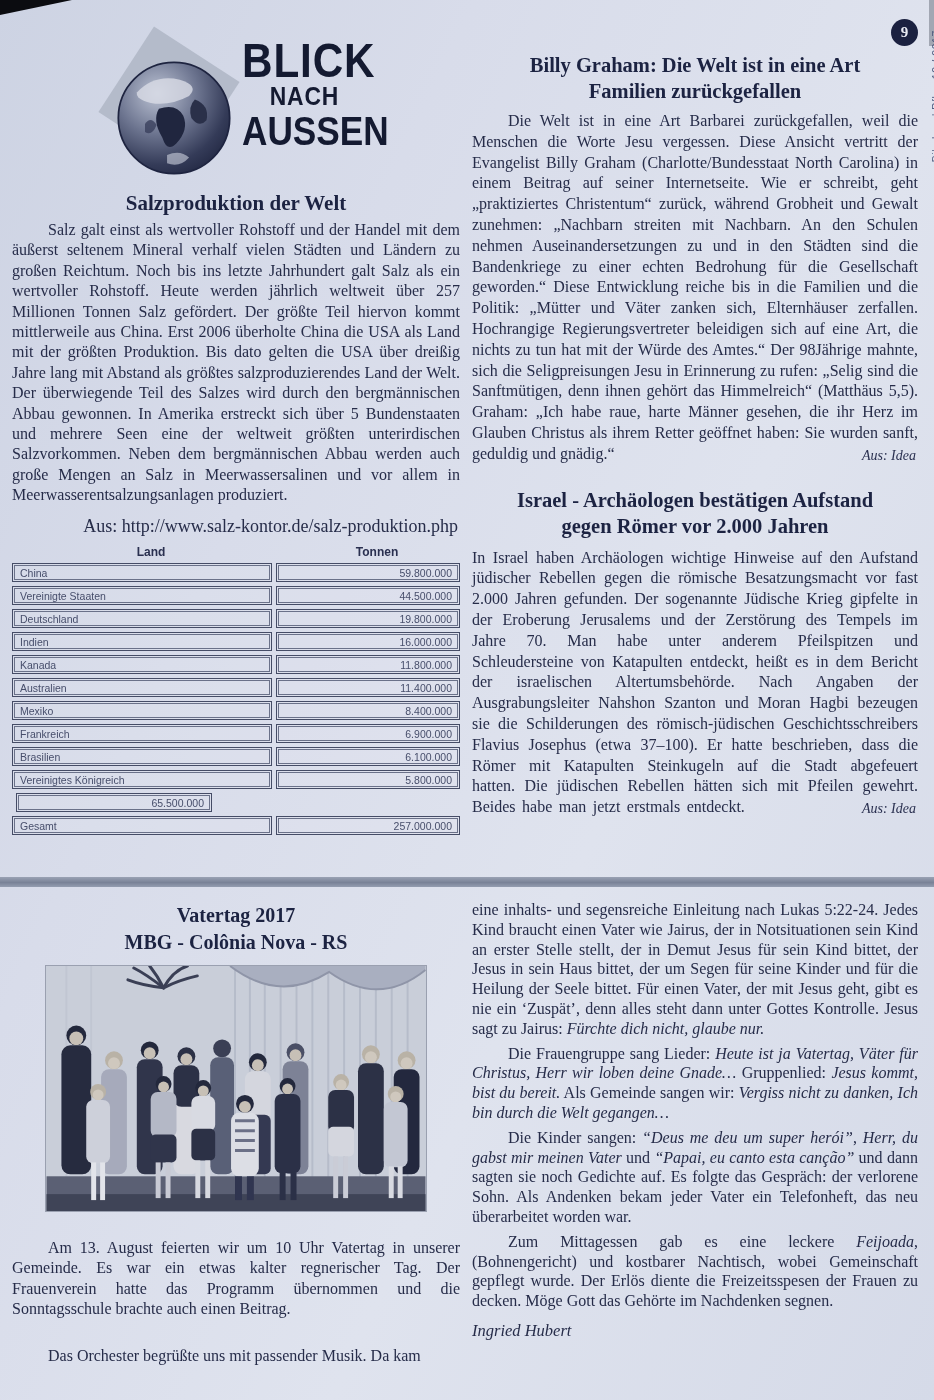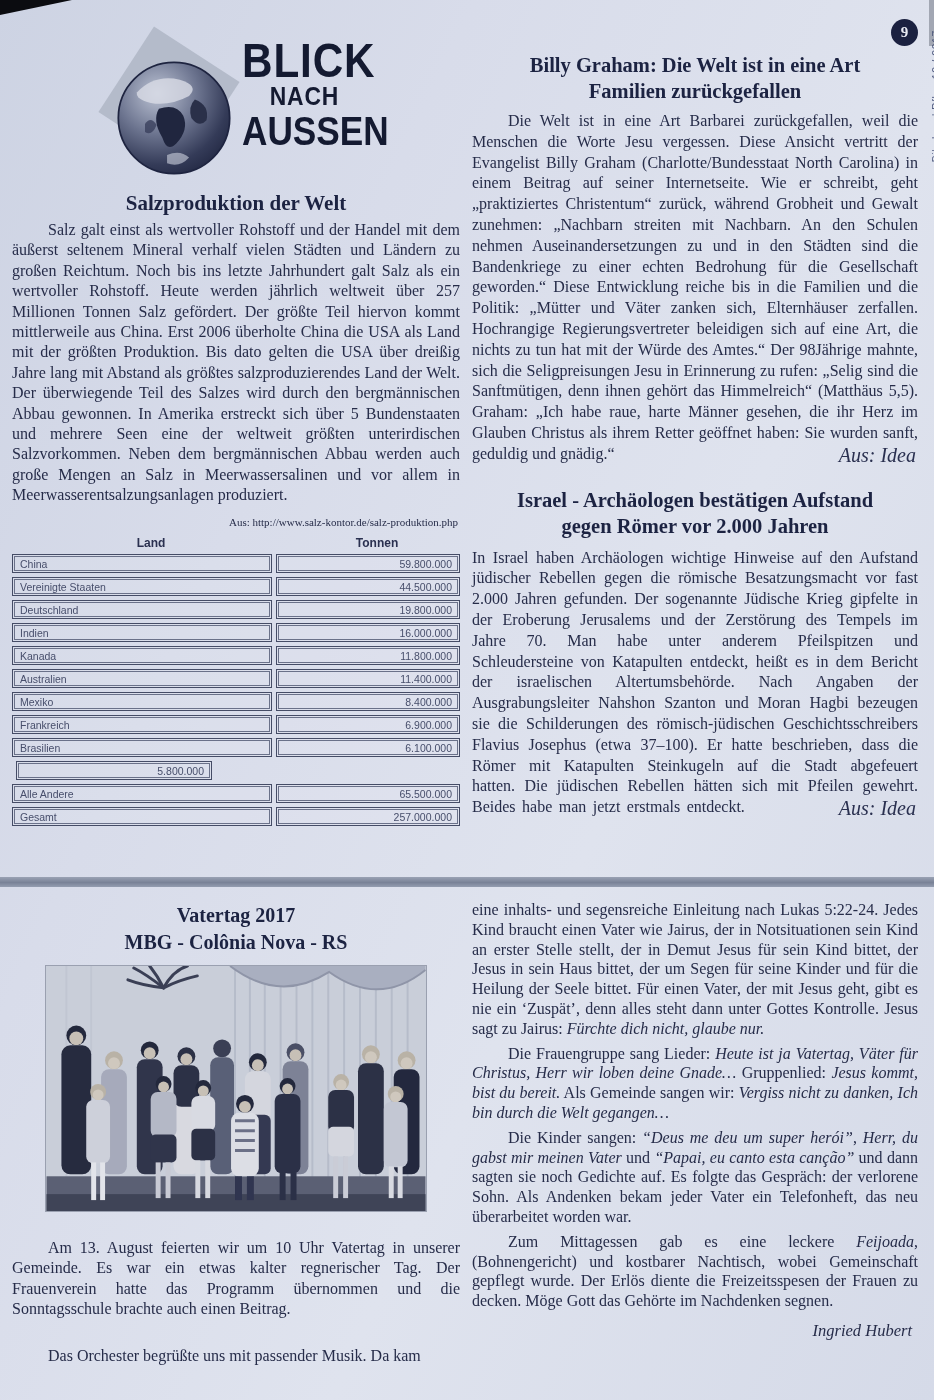--- a/index.html
+++ b/index.html
@@ -47,24 +47,24 @@
 
   
   .art-h { font-weight:700; font-size:20.5px; line-height:26px; text-align:center;
     color:#1c2342; margin-bottom:7px; }
   .art-h span { display:block; }
   .h-salz { margin-top:14px; margin-bottom:4px; font-size:21px; }
   .body-text { font-size:16px; line-height:20.4px; text-align:justify; color:#262c49; }
   .rt { line-height:20.8px; }
   .loose { word-spacing:2.5px; }
   .indent { text-indent:36px; }
-  .attr { text-align:right; font-style:italic; font-size:20px; margin-top:-19px;
+  .attr { text-align:right; font-style:italic; font-size:14px; margin-top:-19px;
     line-height:19px; padding-right:2px; color:#2a3050; }
   .h-israel { margin-top:22px; margin-bottom:9px; }
-  .source-line { text-align:right; font-size:11px; margin-top:10px; padding-right:2px; }
+  .source-line { text-align:right; font-size:18px; margin-top:10px; padding-right:2px; }
 
   
   .tbl { margin-top:8px; width:448px; font-family:"Liberation Sans",sans-serif; }
   .tbl-head { display:flex; font-size:12px; font-weight:700; color:#2a3050; margin-bottom:2px; }
   .th-land { width:278px; text-align:center; }
   .th-tonnen { width:166px; text-align:center; margin-left:4px; }
   .tbl-row { display:flex; margin-top:4px; }
   .cell { border:1px solid #454c66; padding:1px; background:rgba(255,255,255,.06); }
   .cell-land { width:278px; }
   .cell-tonnen { width:196px; margin-left:4px; }
@@ -72,21 +72,21 @@
     font-size:10.5px; color:#474e6b; padding:0 5px; white-space:nowrap; overflow:hidden; }
   .cell-tonnen .cell-inner { text-align:right; }
 
   
   .h-vatertag { font-size:20px; line-height:27px; margin-top:4px; }
   .photo { width:382px; height:247px; margin:9px auto 10px; border:1px solid #9aa0b0;
     background:#c9ced9; }
   .photo svg { display:block; }
   .vb p { margin-bottom:5px; }
   .vb .body-text { line-height:19.8px; }
-  .signature { text-align:right; font-style:italic; font-size:16.5px; margin-top:10px;
+  .signature { text-align:left; font-style:italic; font-size:16.5px; margin-top:10px;
     padding-right:6px; }
   .it { font-style:italic; }
   .col-left-bot p { margin-top:26px; }
 </style>
 </head>
 <body>
 
 <div class="page">
 
   <div class="corner-tl"></div>
@@ -196,28 +196,28 @@
         </div>
       <div class="tbl-row">
           <div class="cell cell-land">
             <div class="cell-inner">Brasilien</div>
           </div>
           <div class="cell cell-tonnen">
             <div class="cell-inner">6.100.000</div>
           </div>
         </div>
       <div class="tbl-row">
+          <div class="cell cell-land">
+            <div class="cell-inner">Vereinigtes Königreich</div>
+          </div>
           <div class="cell cell-tonnen">
             <div class="cell-inner">5.800.000</div>
           </div>
         </div>
       <div class="tbl-row">
-          <div class="cell cell-land">
-            <div class="cell-inner">Alle Andere</div>
-          </div>
           <div class="cell cell-tonnen">
             <div class="cell-inner">65.500.000</div>
           </div>
         </div>
       <div class="tbl-row">
           <div class="cell cell-land">
             <div class="cell-inner">Gesamt</div>
           </div>
           <div class="cell cell-tonnen">
             <div class="cell-inner">257.000.000</div>

